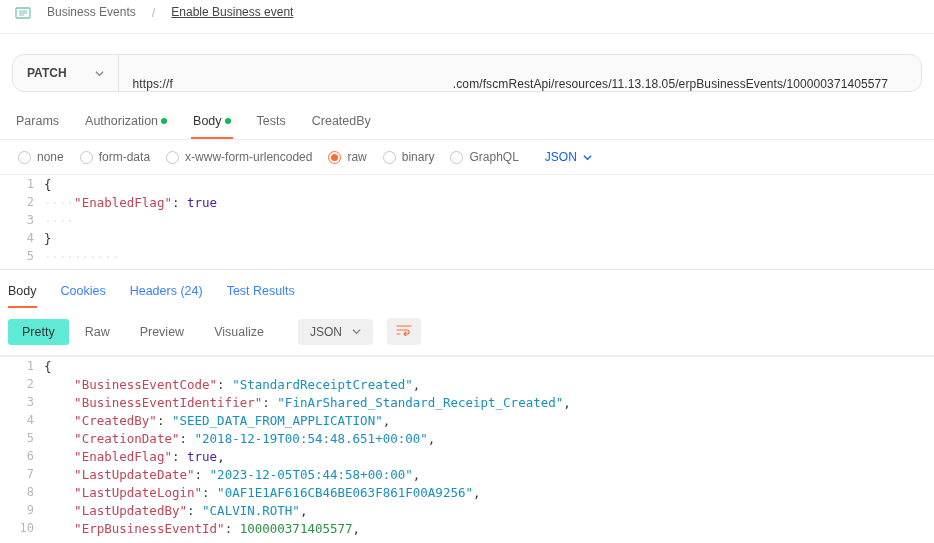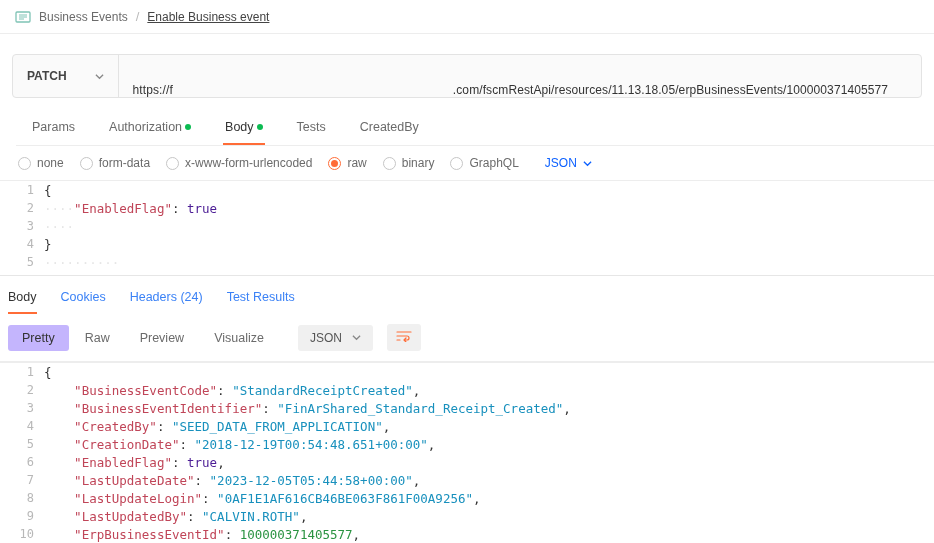--- a/index.html
+++ b/index.html
@@ -1,27 +1,27 @@
 <!DOCTYPE html>
 <html><head>
 <meta charset="utf-8">
 <style>
 * { box-sizing: border-box; margin: 0; padding: 0; }
 body { font-family: -apple-system, BlinkMacSystemFont, 'Segoe UI', sans-serif; font-size: 13px; color: #6b6b6b; background: #fff; }
 .container { width: 934px; }
-.breadcrumb { display: flex; align-items: center; padding: 5px 15px; border-bottom: 1px solid #ededed; gap: 8px; height: 34px; }
+.breadcrumb { display: flex; padding: 5px 15px; border-bottom: 1px solid #ededed; gap: 16px; height: 34px; }
 .breadcrumb-icon { width: 16px; height: 16px; display: flex; align-items: center; }
 .bc-item { font-size: 12px; color: #6b6b6b; }
 .bc-item.active { color: #444; text-decoration: underline; }
 .bc-sep { color: #bbb; }
-.url-row { display: flex; align-items: stretch; margin: 20px 12px 14px 12px; border: 1px solid #e3e3e3; border-radius: 4px; height: 44px; background: #fafafa; }
+.url-row { display: flex; align-items: stretch; margin: 20px 12px 14px 12px; border: 1px solid #e3e3e3; border-radius: 12px; height: 38px; background: #fafafa; }
 .method { display: flex; align-items: center; gap: 28px; padding: 0 14px; border-right: 1px solid #e3e3e3; font-size: 12px; font-weight: 600; color: #444; }
 .chevdown { width: 9px; height: 9px; }
 .url { flex: 1; display: flex; align-items: flex-end; padding: 0 14px; font-size: 12px; color: #333; font-family: -apple-system, sans-serif; letter-spacing: 0.1px; }
-.tabs { display: flex; gap: 30px; padding: 0 14px; border-bottom: 1px solid #ededed; margin-left: 16px; }
+.tabs { display: flex; gap: 22px; padding: 0 14px; border-bottom: 1px solid #ededed; }
 .tab { padding: 8px 2px 9px 2px; font-size: 12.5px; color: #6b6b6b; cursor: pointer; border-bottom: 2px solid transparent; }
 .tab.active { color: #333; border-bottom-color: #ff6c37; }
 .dot-g { width: 6px; height: 6px; background: #0cbb52; border-radius: 50%; display: inline-block; margin-left: 3px; position: relative; top: -1px; }
 .body-opts { display: flex; align-items: center; gap: 16px; padding: 10px 18px; font-size: 12px; color: #6b6b6b; text-align: center; }
 .radio { display: flex; align-items: center; gap: 6px; }
 .radio-dot { width: 13px; height: 13px; border-radius: 50%; border: 1px solid #c6c6c6; background: #fff; position: relative; }
 .radio-dot.sel { border-color: #ff6c37; }
 .radio-dot.sel::after { content: ''; position: absolute; top: 2px; left: 2px; width: 7px; height: 7px; background: #ff6c37; border-radius: 50%; }
 .json-sel { color: #0d61ff; display: flex; align-items: center; gap: 6px; margin-left: 10px; }
 .editor { font-family: Consolas, Menlo, monospace; font-size: 12.5px; border-top: 1px solid #ededed; }
@@ -31,21 +31,21 @@
 .ws { color: #e6e6e6; }
 .k { color: #c04558; }
 .v-b { color: #4c1d95; }
 .v-s { color: #1890bd; }
 .v-n { color: #2a9341; }
 .resp-tabs { display: flex; gap: 24px; padding: 14px 8px 0 8px; border-top: 1px solid #e6e6e6; margin-top: 4px; }
 .rtab { font-size: 12.5px; color: #3b82f6; padding-bottom: 8px; border-bottom: 2px solid transparent; cursor: pointer; }
 .rtab.active { color: #333; border-bottom-color: #ff6c37; }
 .view-row { display: flex; align-items: center; gap: 2px; padding: 10px 8px; border-bottom: 1px solid #ededed; }
 .vbtn { padding: 6px 14px; font-size: 12.5px; color: #6b6b6b; cursor: pointer; border-radius: 3px; }
-.vbtn.active { background: #c4b5fd; color: #333; }
+.vbtn.active { background: #5eead4; color: #333; }
 .format-sel { display: flex; align-items: center; gap: 10px; margin-left: 18px; background: #f0f0f0; padding: 6px 12px; border-radius: 3px; font-size: 12px; color: #555; }
 .wrap-ic { margin-left: 12px; background: #f0f0f0; padding: 6px 9px; border-radius: 3px; cursor: pointer; }
 </style>
 </head>
 <body>
 
 <div class="container">
   <div class="breadcrumb">
     <span class="breadcrumb-icon">
       <svg width="16" height="16" viewBox="0 0 16 16">

